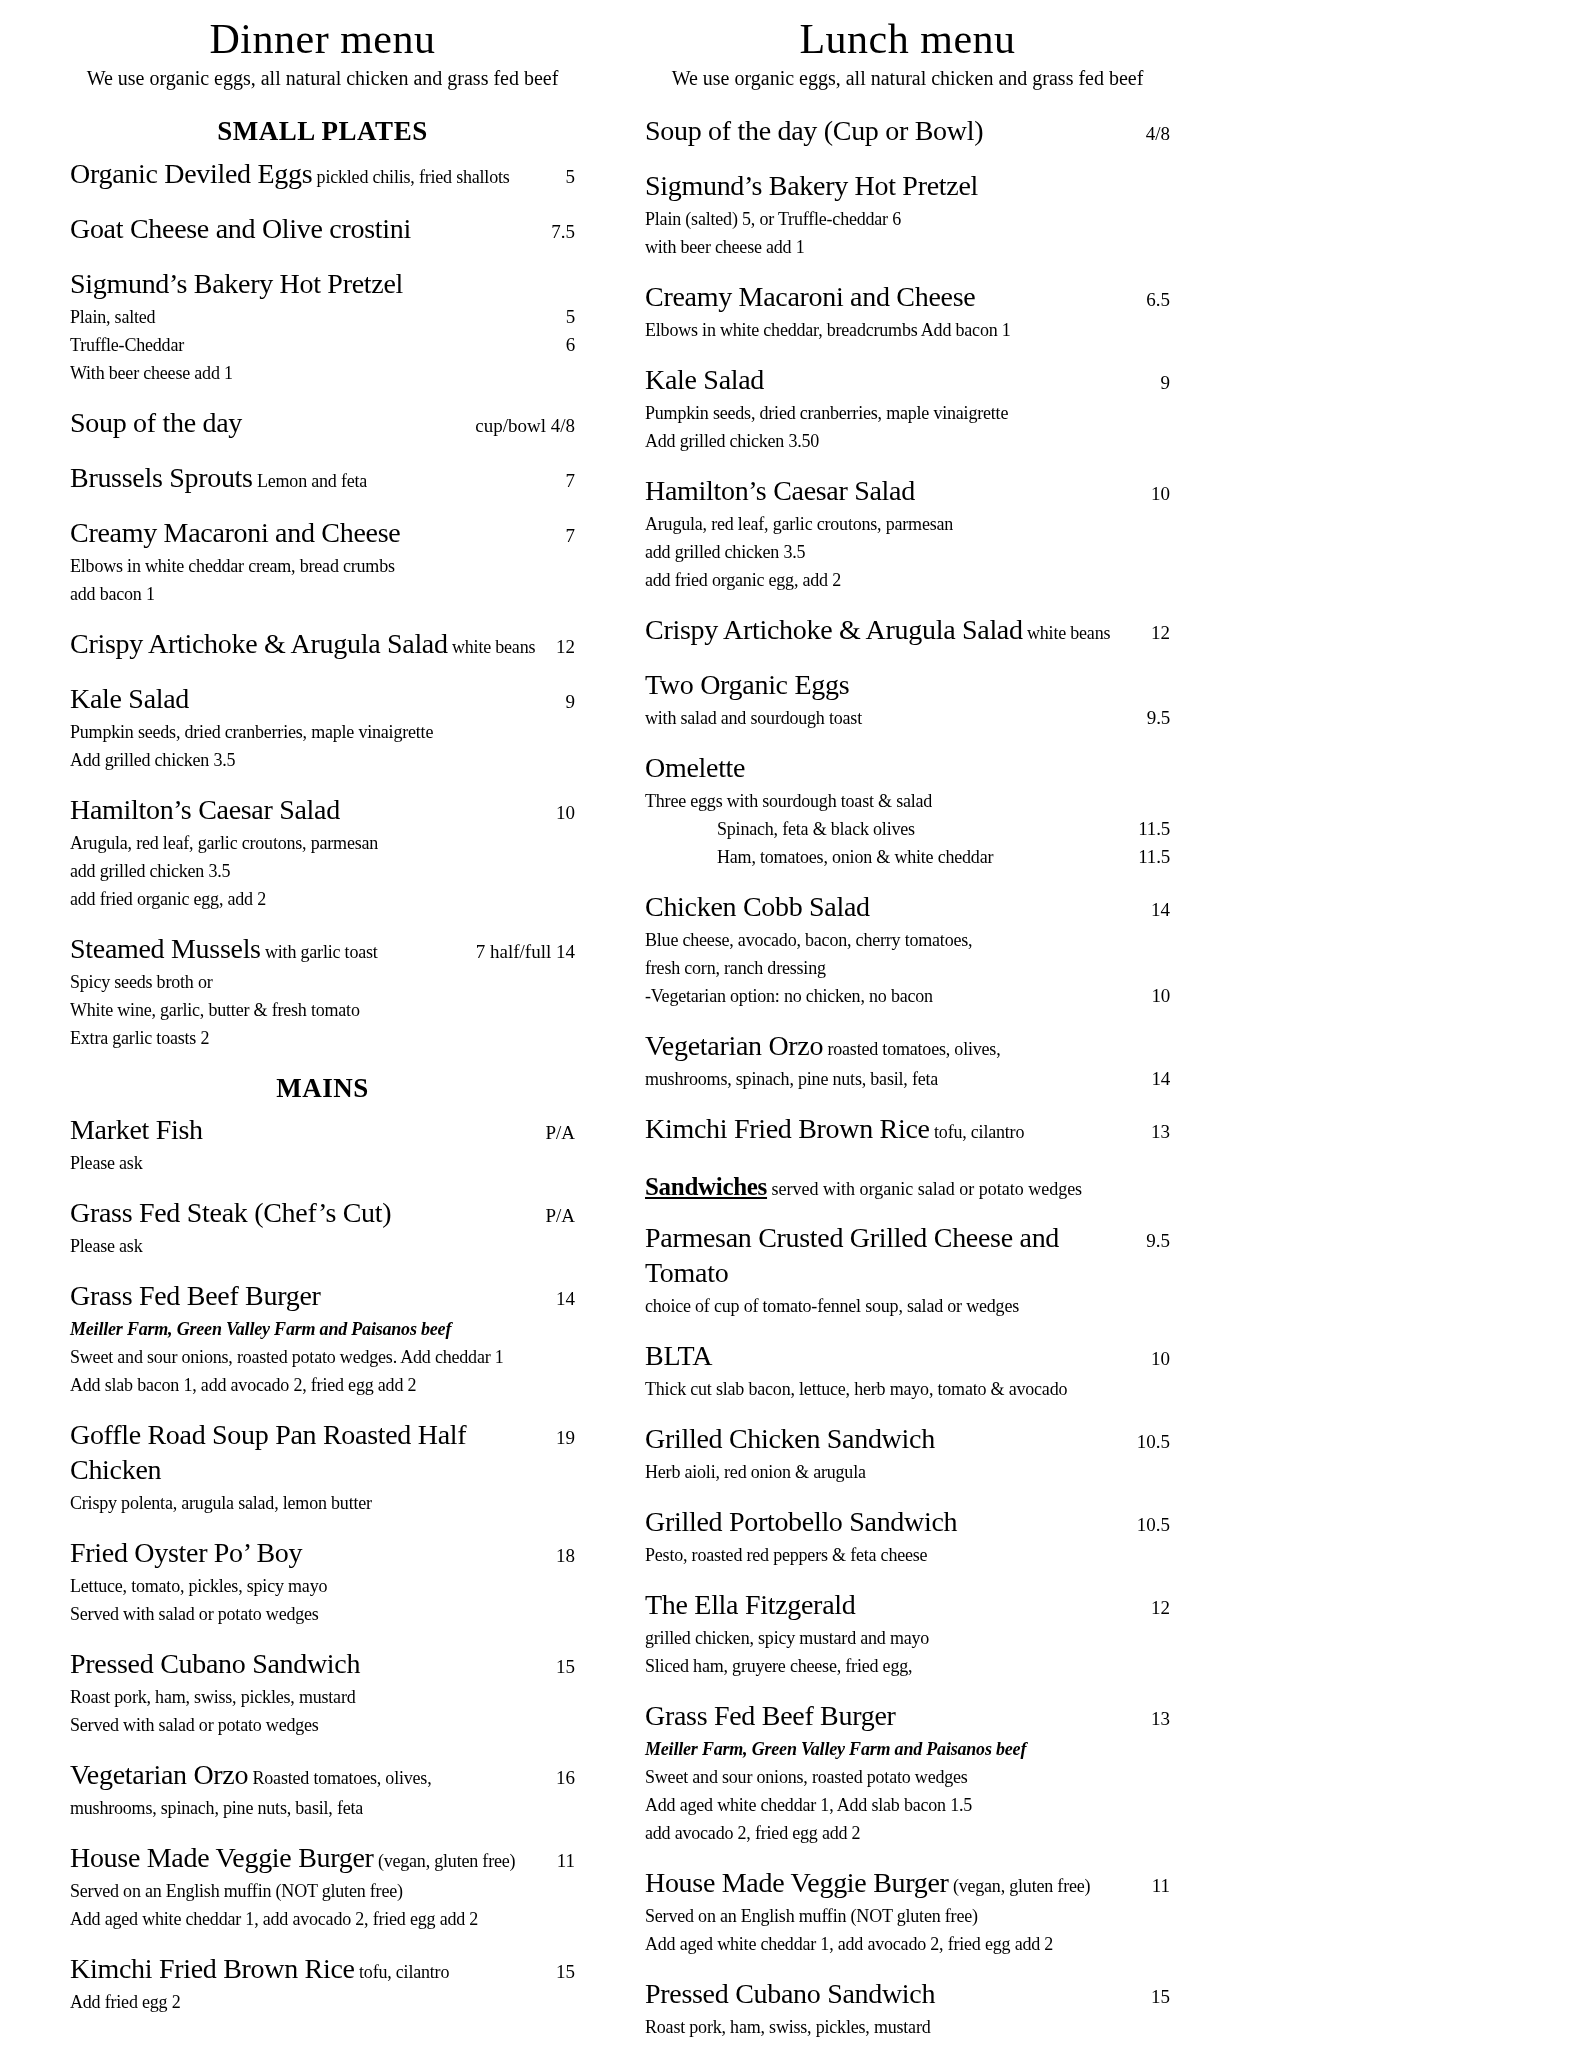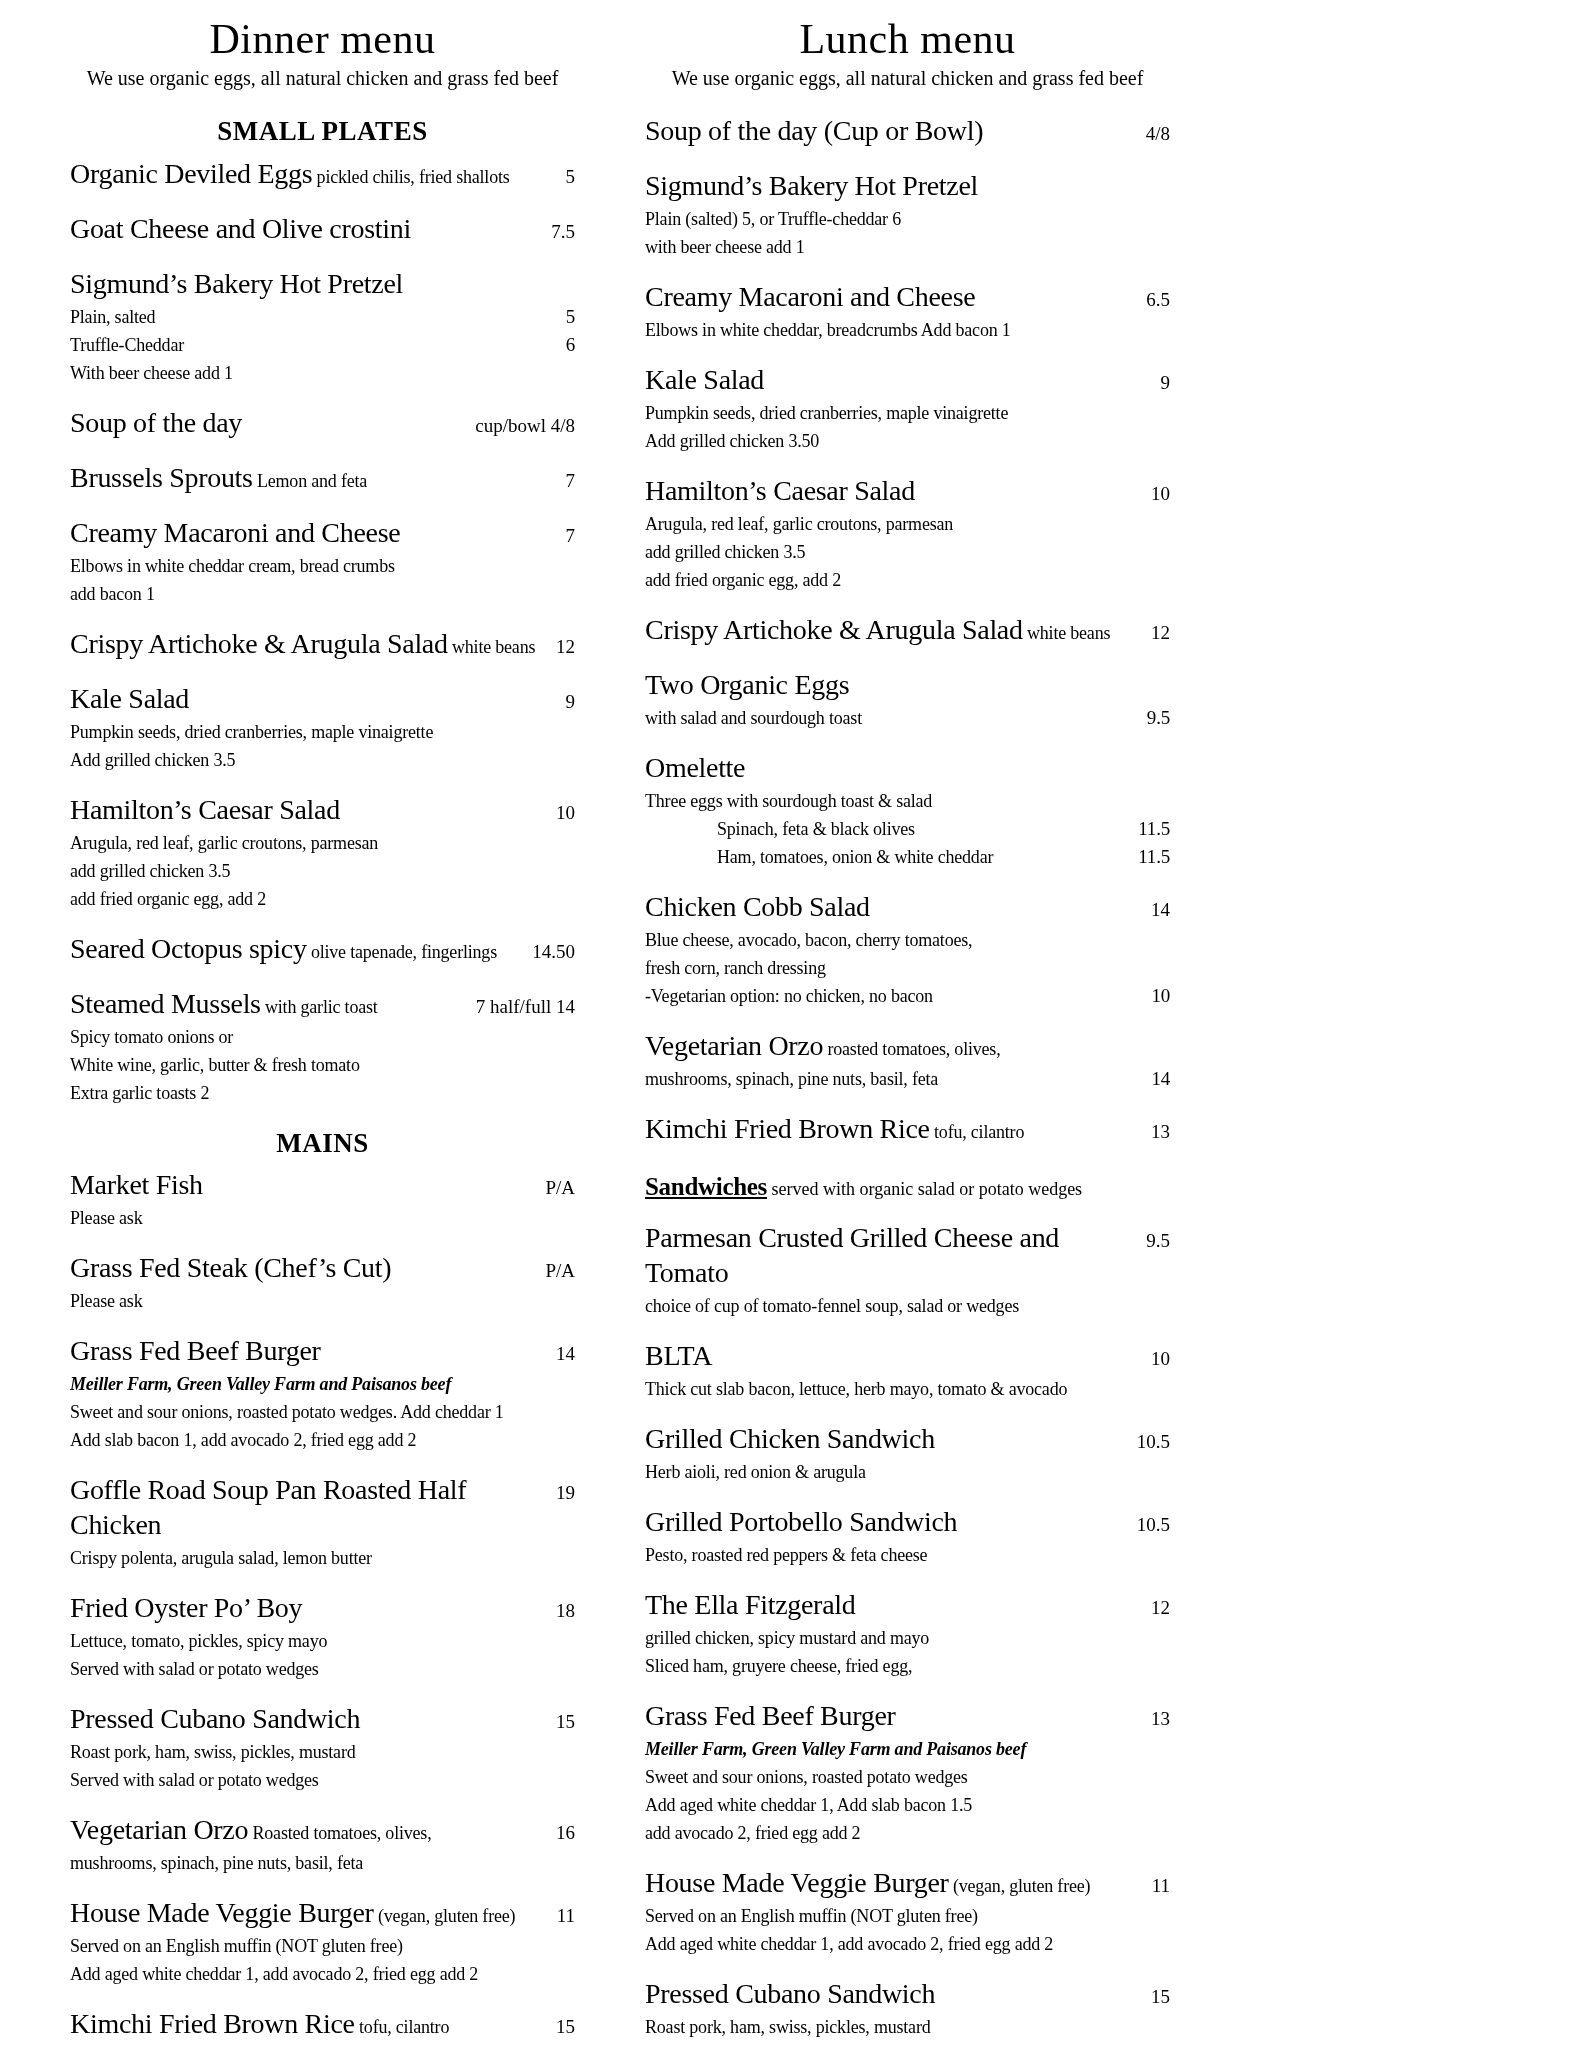--- a/index.html
+++ b/index.html
@@ -177,31 +177,25 @@
           </div>
           <div class="subline">
             <span class="dtext">add grilled chicken 3.5</span>
           </div>
           <div class="subline">
             <span class="dtext">add fried organic egg, add 2</span>
           </div>
         </div>
         <div class="item">
           <div class="row">
-            <span class="left"><span class="nm">Seared Octopus spicy</span><span class="after"> olive tapenade, fingerlings</span></span>
-            <span class="price">14.50</span>
-          </div>
-        </div>
-        <div class="item">
-          <div class="row">
             <span class="left"><span class="nm">Steamed Mussels</span><span class="after"> with garlic toast</span></span>
             <span class="price">7 half/full 14</span>
           </div>
           <div class="subline">
-            <span class="dtext">Spicy tomato onions or</span>
+            <span class="dtext">Spicy seeds broth or</span>
           </div>
           <div class="subline">
             <span class="dtext">White wine, garlic, butter &amp; fresh tomato</span>
           </div>
           <div class="subline">
             <span class="dtext">Extra garlic toasts 2</span>
           </div>
         </div>
         <div class="sec-heading">MAINS</div>
         <div class="item">

